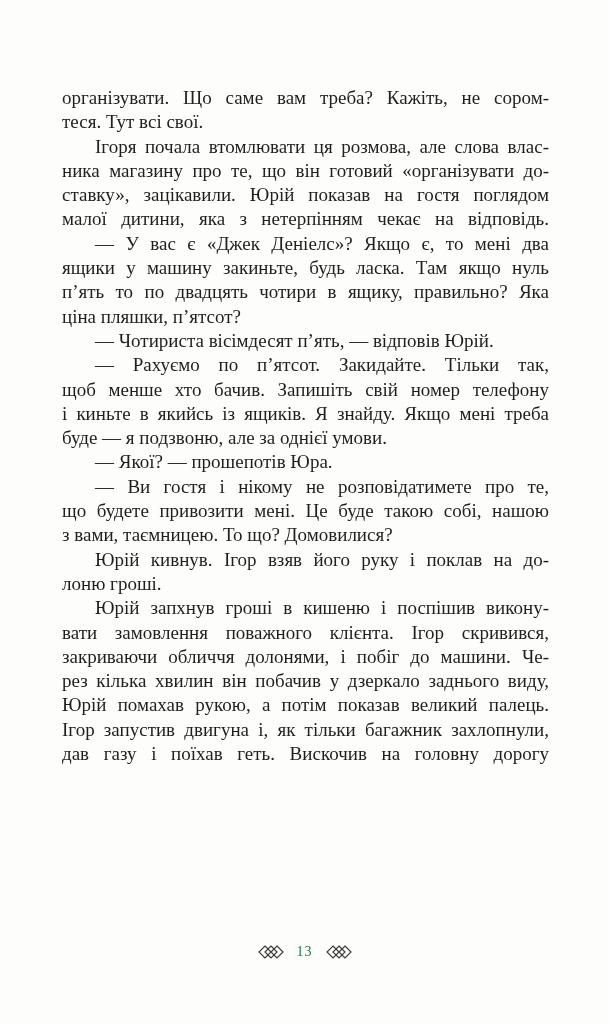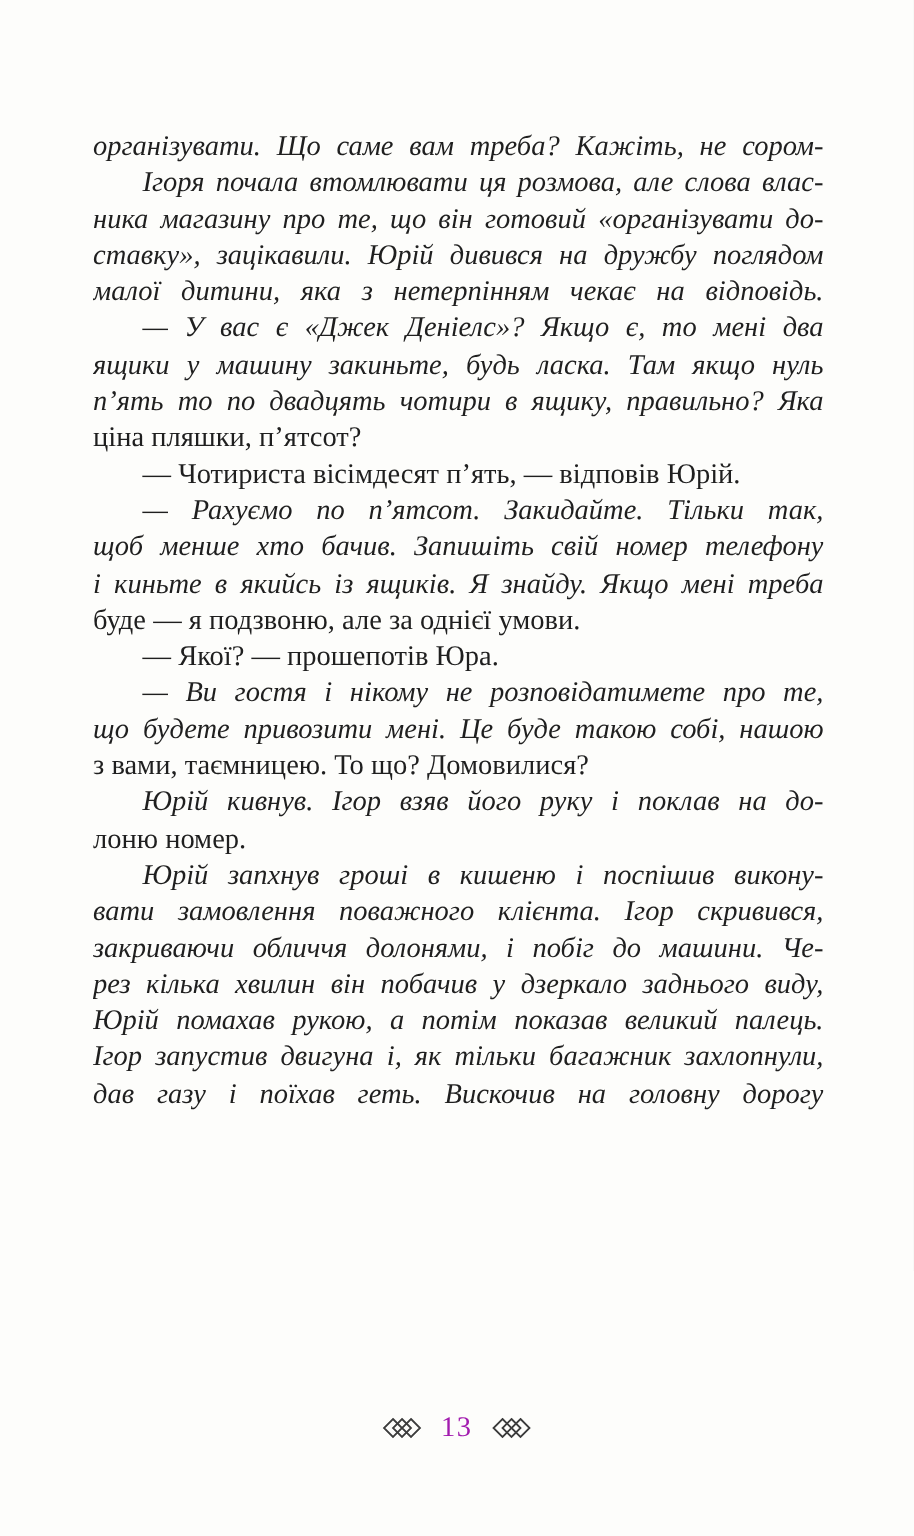--- a/index.html
+++ b/index.html
@@ -24,55 +24,55 @@
   .ln {
     font-size: 19px;
     line-height: 24.3px;
     height: 24.3px;
     text-align: left;
     overflow: hidden;
   }
   .j {
     text-align: justify;
     text-align-last: justify;
-    font-style: italic;
   }
   .ind { text-indent: 33px; }
   .footer {
     position: absolute;
     left: 0;
     right: 0;
     top: 938px;
     height: 28px;
     display: flex;
     align-items: center;
     justify-content: center;
     gap: 13px;
   }
   .pagenum {
-    font-size: 19px;
+    font-size: 14px;
     letter-spacing: 1px;
-    color: #a21caf;
+    color: #15803d;
   }
   .orn { display: block; }
 </style>
 </head>
 <body>
 
 <div class="page">
   <div class="text">
 
     <div class="para">
       <div class="ln j">організувати. Що саме вам треба? Кажіть, не сором-</div>
+      <div class="ln">теся. Тут всі свої.</div>
     </div>
 
     <div class="para">
       <div class="ln j ind">Ігоря почала втомлювати ця розмова, але слова влас-</div>
       <div class="ln j">ника магазину про те, що він готовий «організувати до-</div>
-      <div class="ln j">ставку», зацікавили. Юрій дивився на дружбу поглядом</div>
+      <div class="ln j">ставку», зацікавили. Юрій показав на гостя поглядом</div>
       <div class="ln j">малої дитини, яка з нетерпінням чекає на відповідь.</div>
     </div>
 
     <div class="para">
       <div class="ln j ind">— У вас є «Джек Деніелс»? Якщо є, то мені два</div>
       <div class="ln j">ящики у машину закиньте, будь ласка. Там якщо нуль</div>
       <div class="ln j">п’ять то по двадцять чотири в ящику, правильно? Яка</div>
       <div class="ln">ціна пляшки, п’ятсот?</div>
     </div>
 
@@ -92,21 +92,21 @@
     </div>
 
     <div class="para">
       <div class="ln j ind">— Ви гостя і нікому не розповідатимете про те,</div>
       <div class="ln j">що будете привозити мені. Це буде такою собі, нашою</div>
       <div class="ln">з вами, таємницею. То що? Домовилися?</div>
     </div>
 
     <div class="para">
       <div class="ln j ind">Юрій кивнув. Ігор взяв його руку і поклав на до-</div>
-      <div class="ln">лоню номер.</div>
+      <div class="ln">лоню гроші.</div>
     </div>
 
 
     <div class="para">
       <div class="ln j ind">Юрій запхнув гроші в кишеню і поспішив викону-</div>
       <div class="ln j">вати замовлення поважного клієнта. Ігор скривився,</div>
       <div class="ln j">закриваючи обличчя долонями, і побіг до машини. Че-</div>
       <div class="ln j">рез кілька хвилин він побачив у дзеркало заднього виду,</div>
       <div class="ln j">Юрій помахав рукою, а потім показав великий палець.</div>
       <div class="ln j">Ігор запустив двигуна і, як тільки багажник захлопнули,</div>

